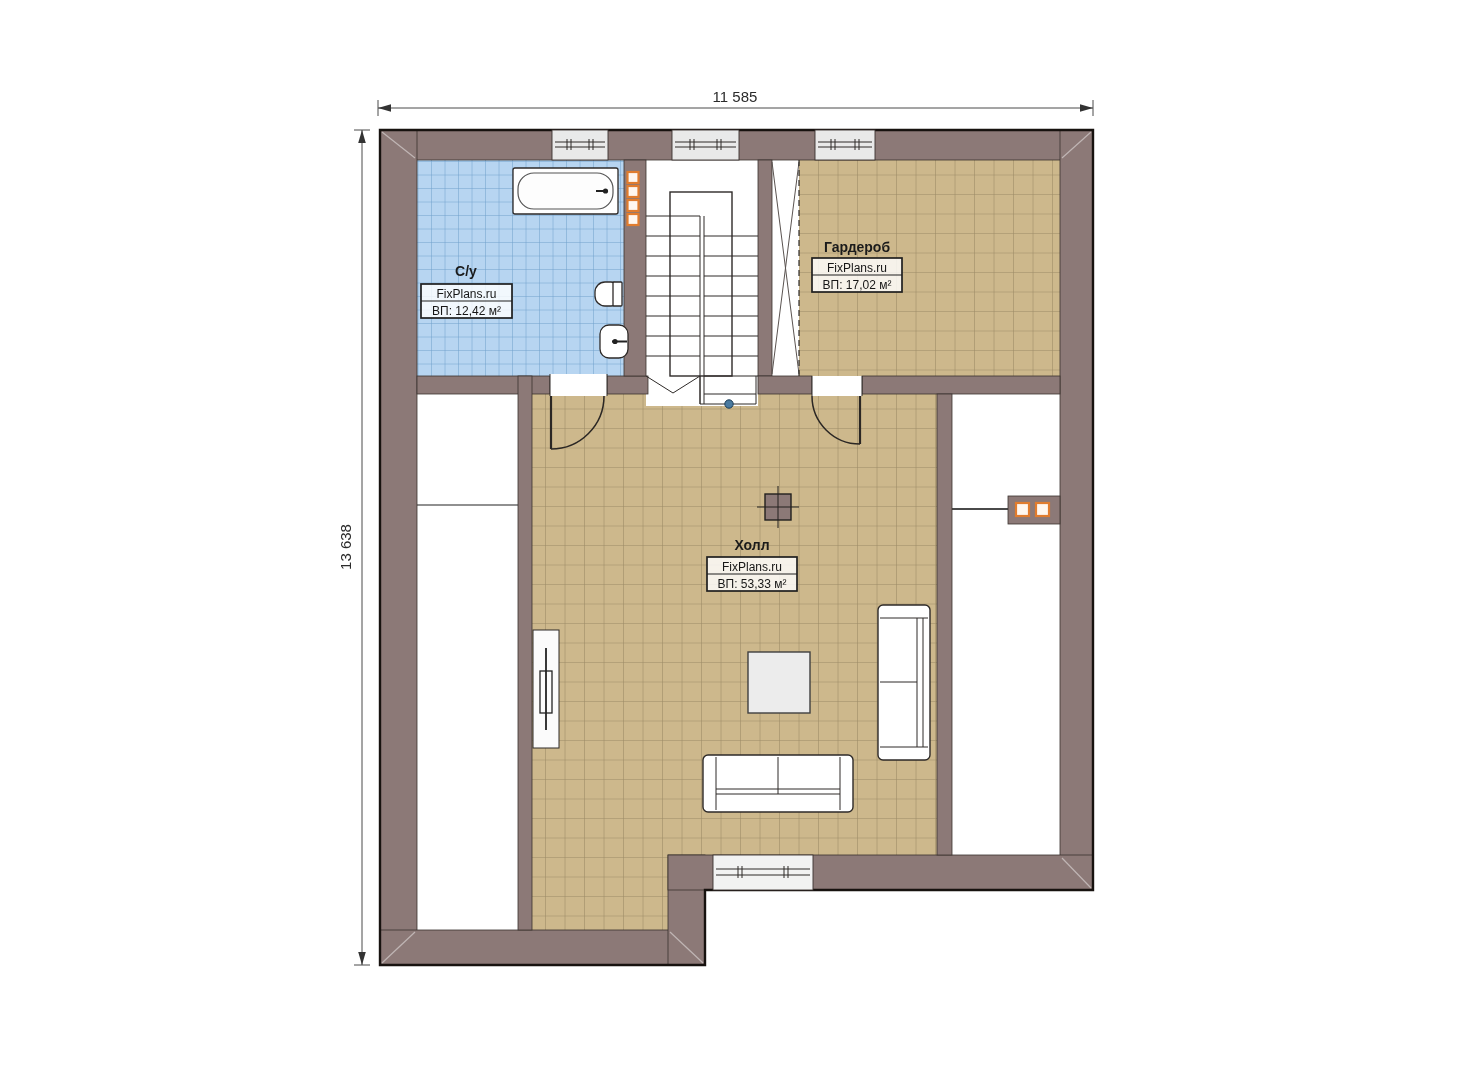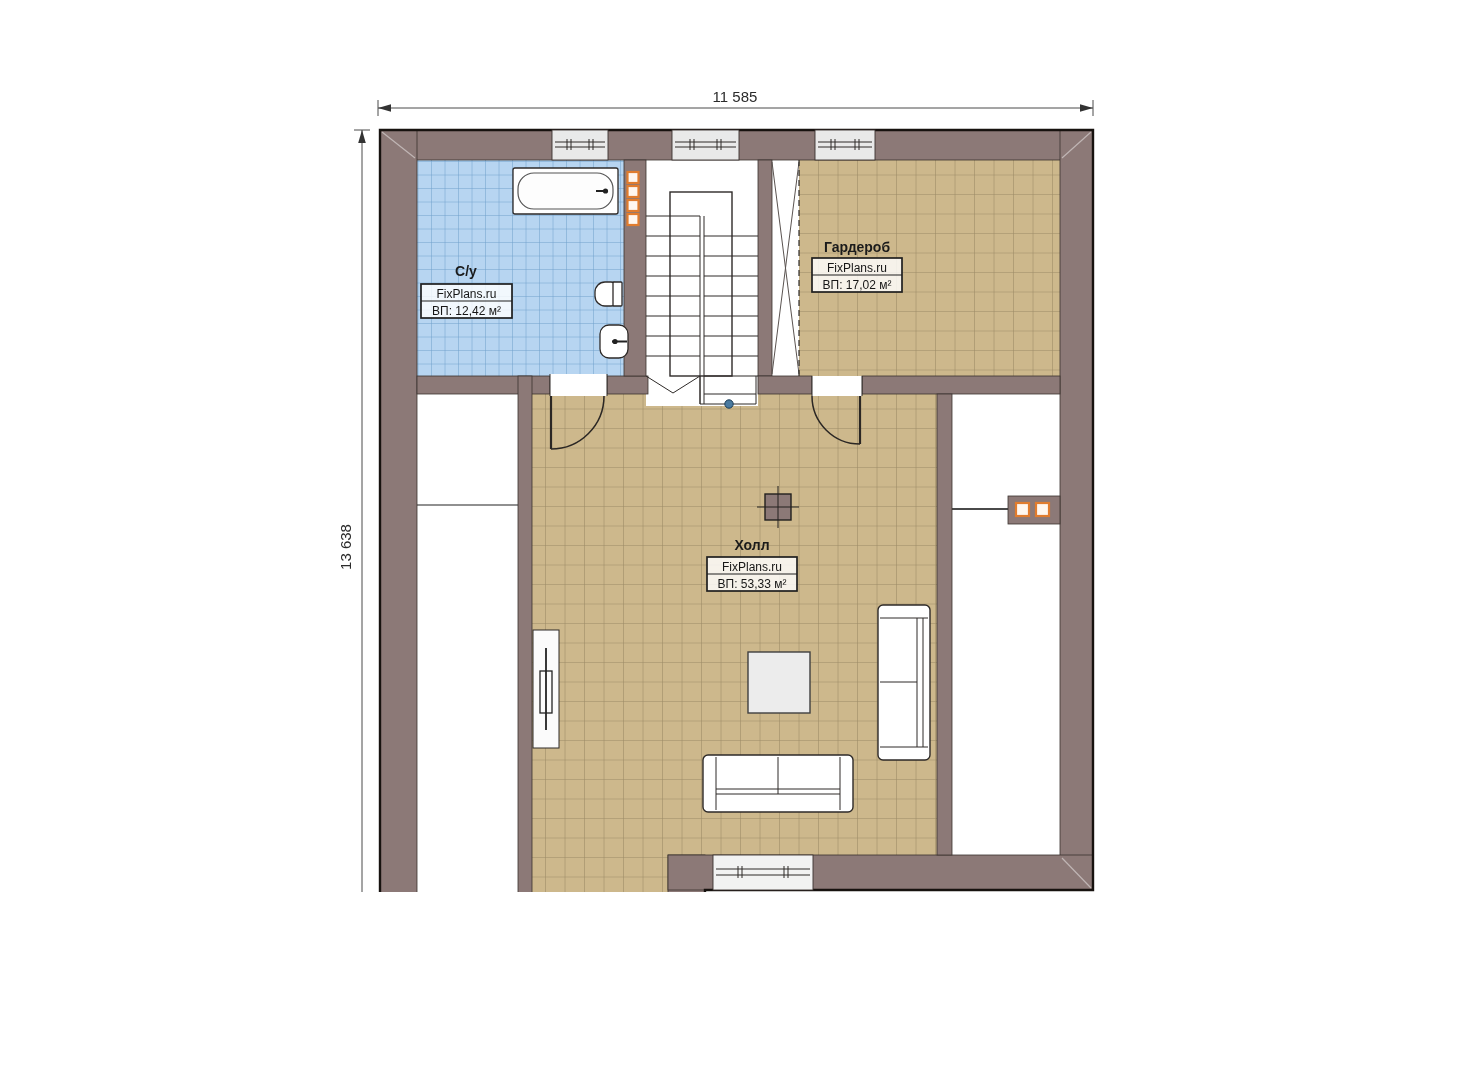--- a/index.html
+++ b/index.html
@@ -1,16 +1,16 @@
 <!DOCTYPE html>
 <html><head>
 <meta charset="utf-8">
 <style>
   html,body{margin:0;padding:0;background:#ffffff;}
-  .page{position:relative;width:1473px;height:892px;background:#ffffff;overflow:hidden;
+  .page{position:relative;width:1473px;height:1080px;background:#ffffff;overflow:hidden;
         font-family:"Liberation Sans",sans-serif;border-radius:9px;}
   svg{position:absolute;left:0;top:0;}
   .t-name{font-family:"Liberation Sans",sans-serif;font-size:14px;font-weight:bold;fill:#1b1b1b;}
   .t-box{font-family:"Liberation Sans",sans-serif;font-size:12px;fill:#161616;}
   .t-dim{font-family:"Liberation Sans",sans-serif;font-size:15px;fill:#2b2b2b;}
   .wall-edge{stroke:#3a322f;stroke-width:0.8;}
   .thin{stroke:#2e2a28;stroke-width:1;fill:none;}
   .fixture{stroke:#2e2a28;stroke-width:1.3;fill:#ffffff;}
   .label-box{fill:rgba(255,255,255,0.82);stroke:#1f1f1f;stroke-width:1.7;}
   .dim-line{stroke:#4a4a4a;stroke-width:1;fill:none;}

